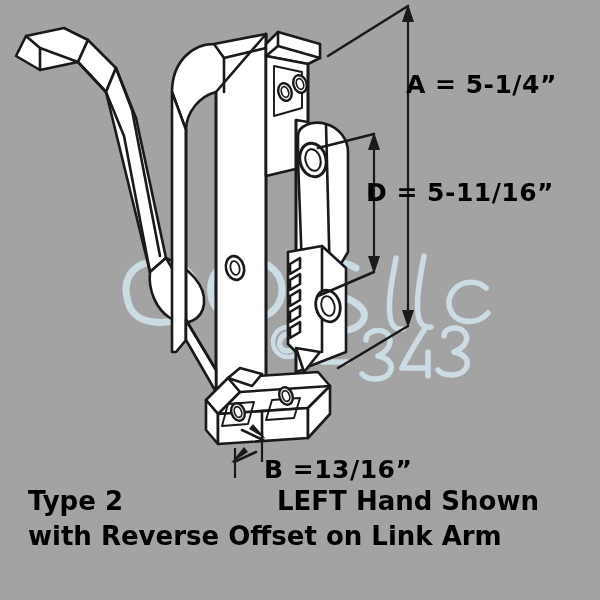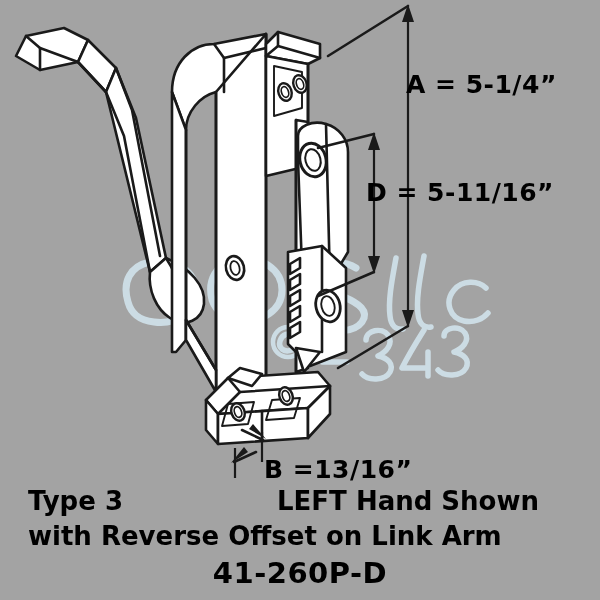--- a/index.html
+++ b/index.html
@@ -270,21 +270,20 @@
     </g>
 
   </svg>
 
   <div class="dim-label" id="label-a">A =  5-1/4”</div>
 
   <div class="dim-label" id="label-d">D = 5-11/16”</div>
 
   <div class="dim-label" id="label-b">B =13/16”</div>
 
-  <div class="caption" id="caption-type">Type 3</div>
+  <div class="caption" id="caption-type">Type 2</div>
 
   <div class="caption" id="caption-offset">with Reverse Offset on Link Arm</div>
 
   <div class="caption" id="caption-hand">LEFT Hand Shown</div>
 
-  <div class="caption" id="caption-part">41-260P-D</div>
 
 </div>
 
 </body></html>

